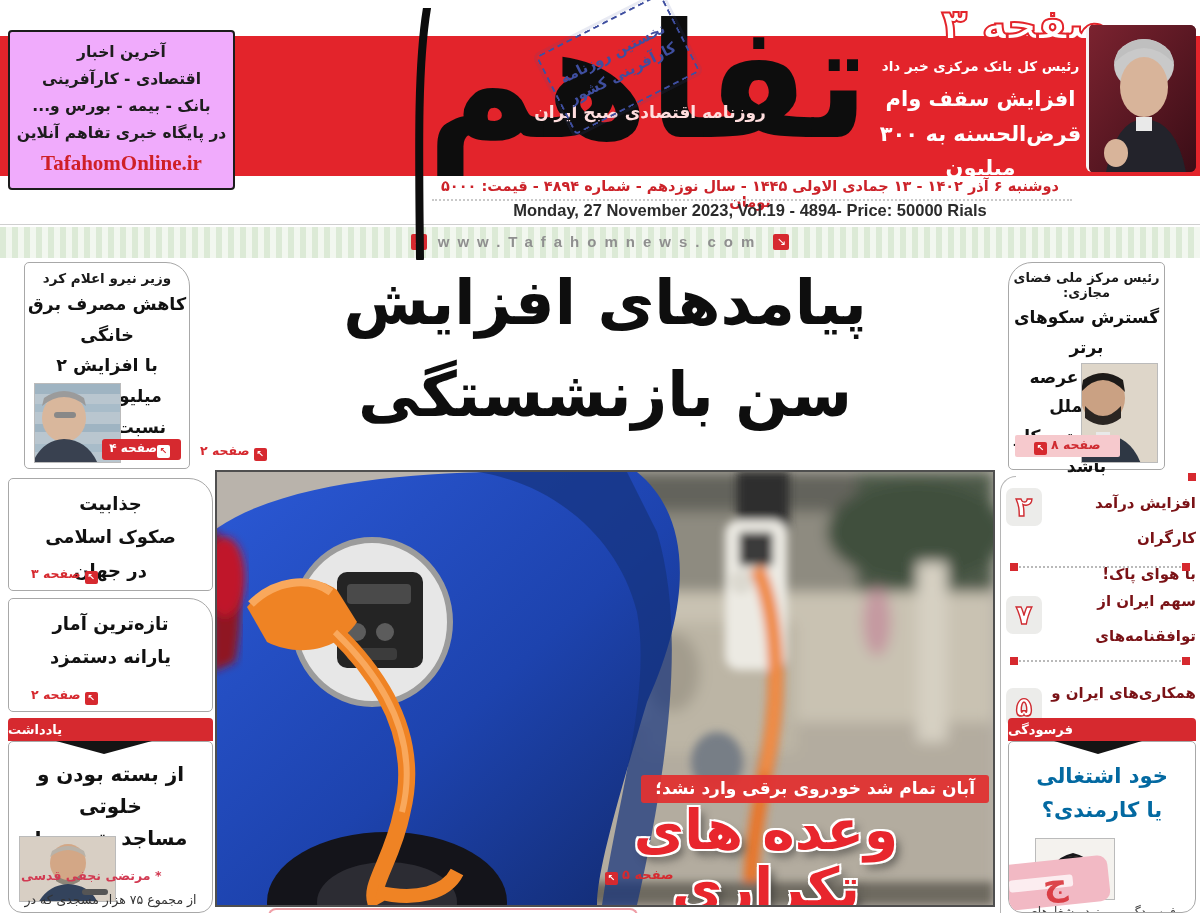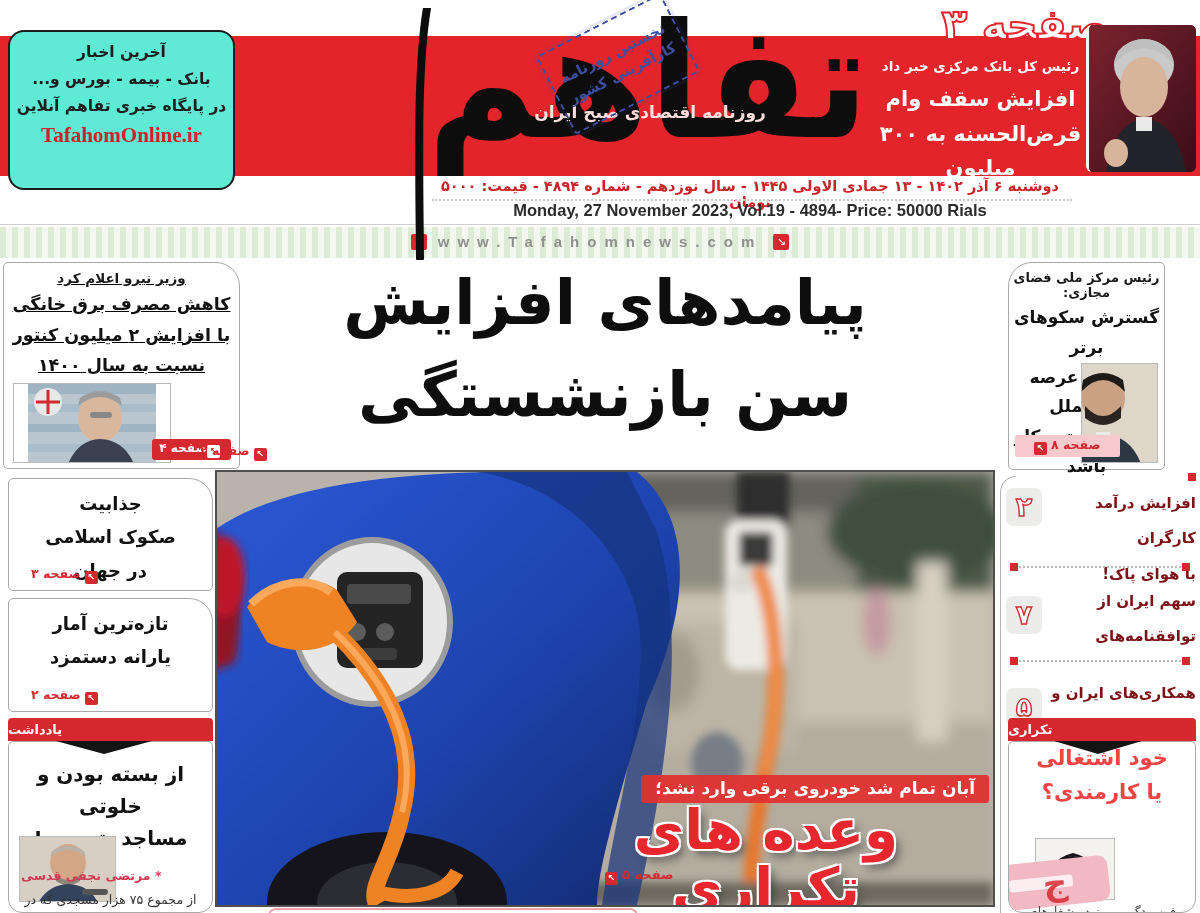--- a/index.html
+++ b/index.html
@@ -4,21 +4,21 @@
 <style>
   * { margin:0; padding:0; box-sizing:border-box; }
   body { background:#e9e9e9; font-family:"DejaVu Sans", sans-serif; }
   #page { position:relative; width:1200px; height:913px; background:#fff; overflow:hidden;
           margin:0 auto; direction:rtl; }
 
   
   .red-band { position:absolute; left:0; top:36px; width:1200px; height:140px;
               background:#e3242b; z-index:1; }
   .promo-box { position:absolute; left:8px; top:30px; width:227px; height:160px;
-               background:#5eead4; border:2.5px solid #1c1c1c; border-radius:16px;
+               background:#f0abfc; border:2.5px solid #1c1c1c; border-radius:4px;
                z-index:6; text-align:center; padding-top:7px; }
   .promo-box .pline { font-size:15.5px; font-weight:bold; color:#1d1d1d; line-height:1.75; }
   .promo-box .purl  { font-family:"Liberation Serif", serif; font-size:21px; font-weight:bold;
                       color:#cf2027; margin-top:3px; }
   .logo { position:absolute; left:408px; top:-38px; width:480px; z-index:4; text-align:center;
           font-size:150px; font-weight:900; color:#0d0d0d; line-height:1.6;
           transform:scaleY(1.06); letter-spacing:-4px; }
   .logo-tail { position:absolute; left:405px; top:8px; z-index:4; }
   .stamp { position:absolute; left:548px; top:20px; width:140px; height:88px; z-index:7;
            border:2.5px dashed #3f4fa0; border-radius:4px; transform:rotate(-27deg);
@@ -128,20 +128,21 @@
 </style>
 </head>
 <body>
 
 <div id="page">
 
   <div class="red-band"></div>
 
   <div class="promo-box">
     <div class="pline">آخرین اخبار</div>
+    <div class="pline">اقتصادی - کارآفرینی</div>
     <div class="pline">بانک - بیمه - بورس و...</div>
     <div class="pline">در پایگاه خبری تفاهم آنلاین</div>
     <div class="purl" style="direction:ltr">TafahomOnline.ir</div>
   </div>
 
   <div class="logo">تفاهم</div>
   <svg class="logo-tail" width="34" height="252" viewBox="0 0 34 252">
     <path d="M22,0 C12,60 14,150 15,250" stroke="#0d0d0d" stroke-width="8" fill="none" stroke-linecap="round"></path>
   </svg>
 
@@ -193,21 +194,21 @@
   </div>
 
   <div class="main-hl">
     <div class="l1">پیامدهای افزایش</div>
     <div class="l2">سن بازنشستگی</div>
   </div>
   <div class="main-hl-page">
     <span class="ptag"><span class="sq-icon">↖</span><span>صفحه ۲</span></span>
   </div>
 
-  <div class="lbox" style="left:3px; top:262px; width:237px; height:207px;text-decoration:underline;">
+  <div class="lbox" style="left:24px; top:262px; width:166px; height:207px;">
     <div class="kicker">وزیر نیرو اعلام کرد</div>
     <div class="boxhl">
       <div>کاهش مصرف برق خانگی</div>
       <div>با افزایش ۲ میلیون کنتور</div>
       <div>نسبت به سال ۱۴۰۰</div>
     </div>
     <div class="thumb" style="right:68px; left:9px; top:120px; height:80px;">
       <svg width="128" height="80" viewBox="0 0 128 80" preserveAspectRatio="none">
         <rect width="128" height="80" fill="#b9c6cf"></rect>
         <rect y="0" width="128" height="10" fill="#9fb4c2"></rect>
@@ -316,23 +317,23 @@
       <span class="red-dot" style="right:-2px;"></span>
   </div>
   <div class="rl-item" style="left:1006px; top:676px; height:80px;">
     <div class="rl-num" style="top:12px;">۵</div>
     <div class="rl-text">
       <div>همکاری‌های ایران و عربستان</div>
       <div>در کریدورهای بین‌المللی</div>
     </div>
   </div>
 
-  <div class="note-tab" style="left:1008px; top:718px; width:188px; height:23px;">تکراری</div>
+  <div class="note-tab" style="left:1008px; top:718px; width:188px; height:23px;">فرسودگی</div>
   <div class="note-box" style="left:1008px; top:741px; width:188px; height:172px;">
-    <div style="text-align:center; font-size:21px; font-weight:900; color:#ef4444; line-height:1.6; ">
+    <div style="text-align:center; font-size:21px; font-weight:900; color:#0369a1; line-height:1.6; margin-top:18px;">
       <div>خود اشتغالی</div>
       <div>یا کارمندی؟</div>
     </div>
     <div class="thumb" style="right:80px; left:26px; top:96px; height:62px; background:#fff;">
       <svg width="82" height="62" viewBox="0 0 82 62" preserveAspectRatio="none">
         <rect width="82" height="62" fill="#f4f2ee"></rect>
         <path d="M14,62 Q12,20 41,14 Q70,20 68,62 Z" fill="#17171a"></path>
         <ellipse cx="41" cy="34" rx="14" ry="17" fill="#e0b79c"></ellipse>
         <path d="M27,28 Q41,16 55,28 L55,22 Q41,12 27,22 Z" fill="#17171a"></path>
       </svg>

